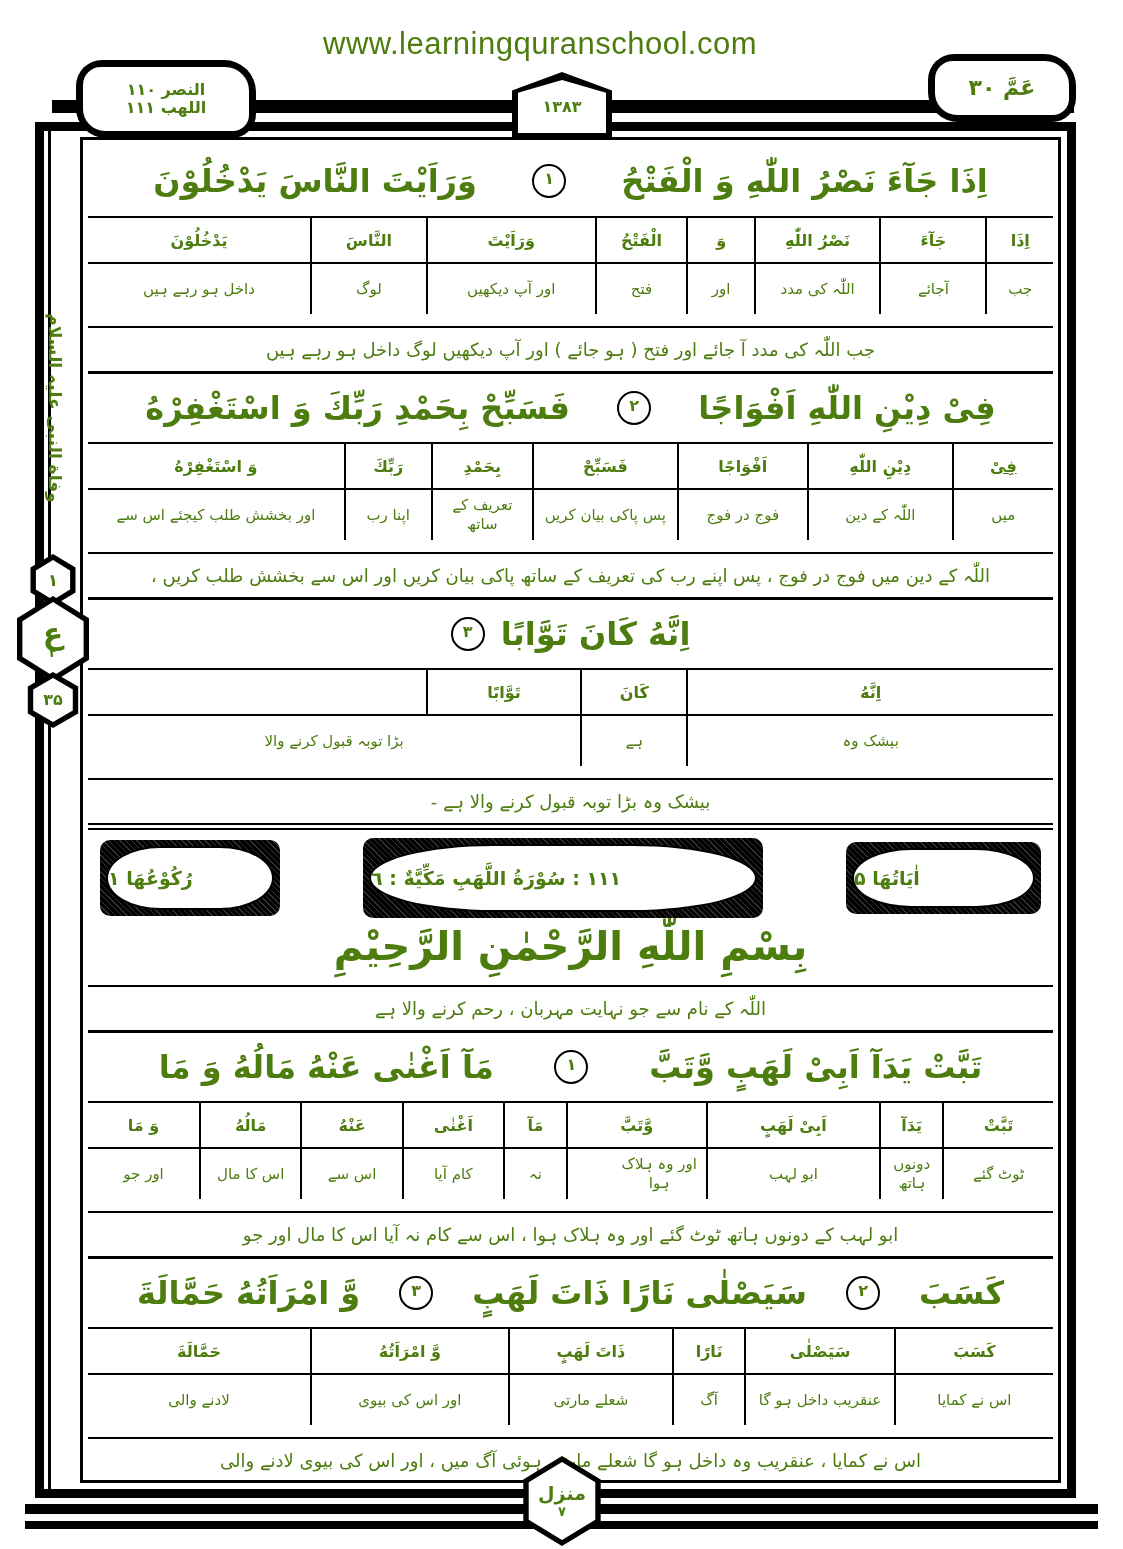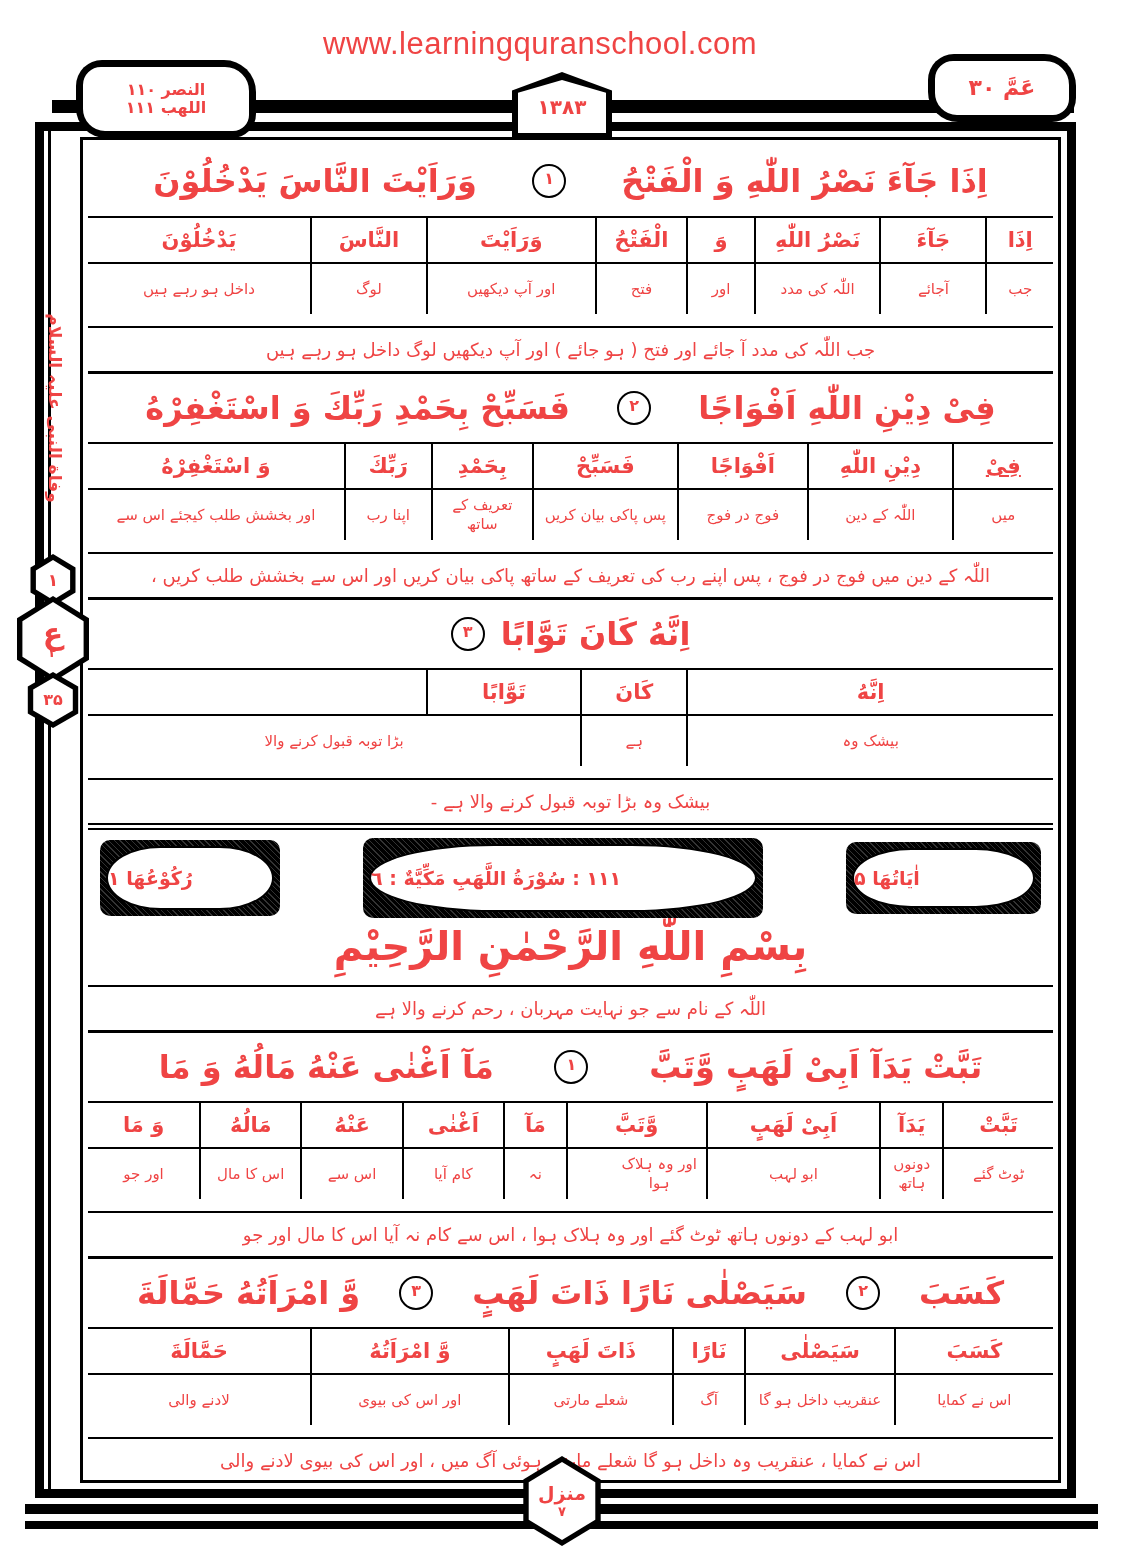--- a/index.html
+++ b/index.html
@@ -1,17 +1,17 @@
 <!DOCTYPE html>
 <html><head>
 <meta charset="utf-8">
 <style>
   html,body{margin:0;padding:0;background:#fff;}
   .canvas{position:relative;width:1123px;height:1549px;background:#fff;overflow:hidden;
-          font-family:"DejaVu Sans",sans-serif;color:#ef4444;}
+          font-family:"DejaVu Sans",sans-serif;color:#4d7c0f;}
   
   .url{position:absolute;top:26px;left:0;width:1080px;text-align:center;
        font-family:"Liberation Sans",sans-serif;font-size:31px;font-weight:500;letter-spacing:.5px;}
   
   .top-band{position:absolute;left:52px;top:100px;width:1022px;height:13px;background:#000;}
   .frame{position:absolute;left:35px;top:122px;width:1041px;height:1376px;border:9px solid #000;box-sizing:border-box;}
   .frame-inner{position:absolute;top:6px;right:6px;bottom:6px;left:36px;border:3px solid #000;}
   .content{position:absolute;inset:5px;display:flex;flex-direction:column;direction:rtl;overflow:hidden;}
   .row{flex:0 0 auto;box-sizing:border-box;}
   .row + .row{border-top:2.5px solid #000;}
@@ -22,21 +22,21 @@
            font-weight:bold;padding:0 10px;}
   .vtext{font-size:32px;white-space:nowrap;}
   .centered{justify-content:center;gap:16px;}
   .ayah-num{display:inline-block;width:30px;height:30px;border:2.5px solid #000;border-radius:50%;
             font-size:16px;line-height:26px;text-align:center;font-weight:bold;flex:0 0 auto;}
   .r-words{height:46px;display:flex;direction:rtl;}
   .r-urdu{height:52px;display:flex;direction:rtl;}
   .wcell,.ucell{box-sizing:border-box;display:flex;align-items:center;justify-content:center;
                 overflow:hidden;}
   .wcell:not(:last-child),.ucell:not(:last-child){border-left:2px solid #000;}
-  .wcell{font-size:21px;font-weight:bold;}
+  .wcell{font-size:16px;font-weight:bold;}
   .ucell{font-size:15px;text-align:center;padding:2px 3px;line-height:1.25;}
   .r-trans{height:45px;display:flex;direction:rtl;align-items:center;justify-content:center;
            font-size:18px;font-weight:500;margin-top:12px;}
   
   .r-header{height:150px;flex:1 0 150px;display:flex;flex-direction:column;}
   .hdr-boxes{display:flex;direction:rtl;justify-content:space-between;align-items:center;padding:8px 12px 0;}
   .obox{position:relative;background:#111;border-radius:10px;
         background-image:repeating-linear-gradient(45deg,#000 0 3px,#333 3px 4px);}
   .obox-in{position:absolute;inset:6px;background:#fff;border:2px solid #000;
            border-radius:40% 40% 40% 40% / 62% 62% 62% 62%;
@@ -53,21 +53,21 @@
            border-radius:20px 26px 18px 24px;display:flex;flex-direction:column;
            align-items:center;justify-content:center;line-height:1.1;font-weight:bold;direction:rtl;}
   .cart-left{left:76px;top:60px;width:180px;height:78px;}
   .cart-left .cart-in{font-size:16px;}
   .cart-right{left:928px;top:54px;width:148px;height:68px;}
   .cart-right .cart-in{font-size:22px;}
   .pageno{position:absolute;left:512px;top:72px;width:100px;height:66px;background:#000;
           clip-path:polygon(50% 0,100% 28%,100% 100%,0 100%,0 28%);}
   .pageno-in{position:absolute;inset:8px 6px 5px;background:#fff;
              clip-path:polygon(50% 0,100% 24%,100% 100%,0 100%,0 24%);
-             display:flex;align-items:center;justify-content:center;font-weight:bold;font-size:20px;}
+             display:flex;align-items:center;justify-content:center;font-weight:bold;font-size:16px;}
   
   .margin-line{position:absolute;left:48px;top:131px;width:3px;height:1358px;background:#000;}
   .margin-note{position:absolute;left:-70px;top:398px;width:250px;text-align:center;
                transform:rotate(90deg);font-size:17px;font-weight:bold;direction:rtl;white-space:nowrap;}
   .hex{position:absolute;background:#000;
        clip-path:polygon(50% 0,95% 26%,95% 74%,50% 100%,5% 74%,5% 26%);z-index:5;}
   .hex-in{position:absolute;inset:6px;background:#fff;clip-path:inherit;
           display:flex;flex-direction:column;align-items:center;justify-content:center;
           font-weight:bold;line-height:1;}
   .hex-1{left:28px;top:554px;width:50px;height:52px;}

